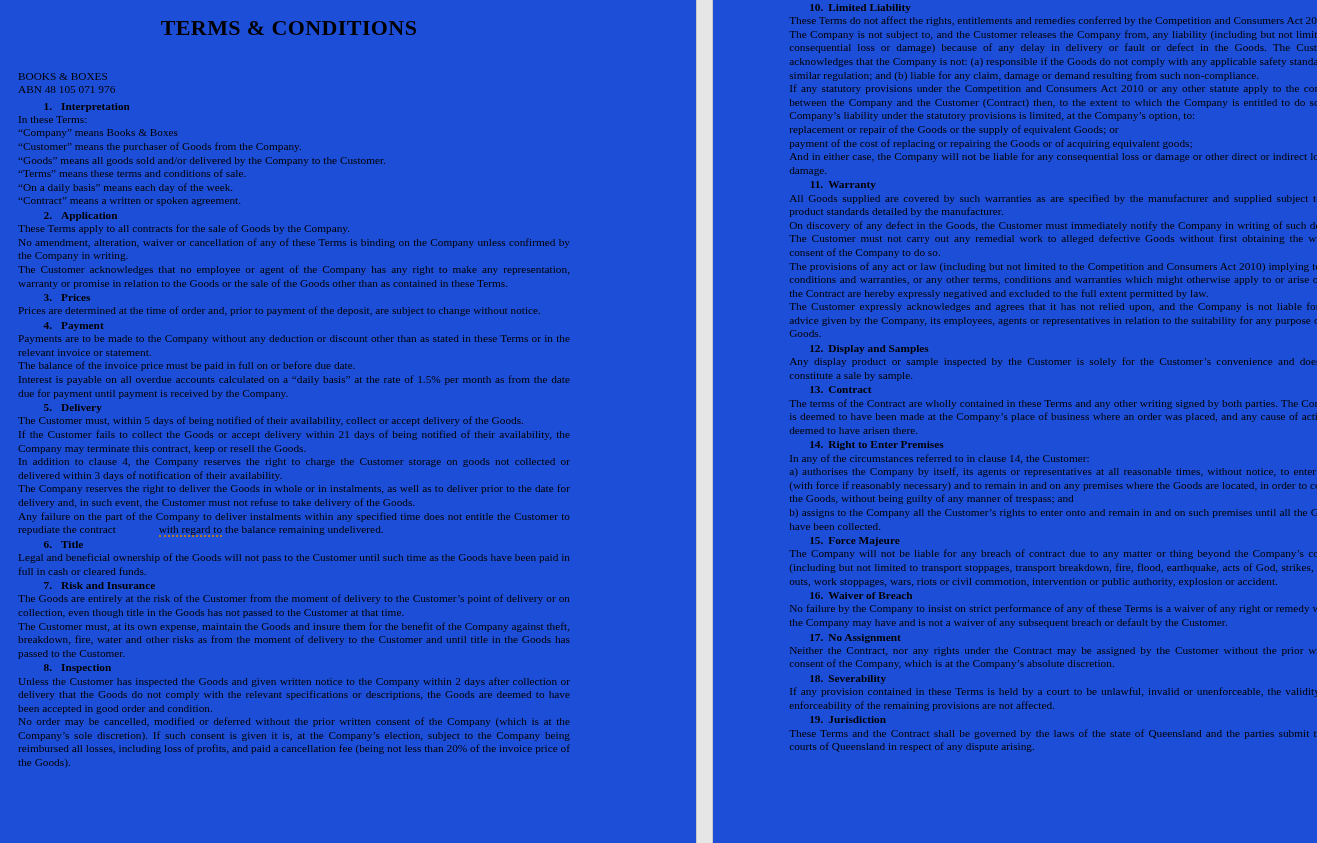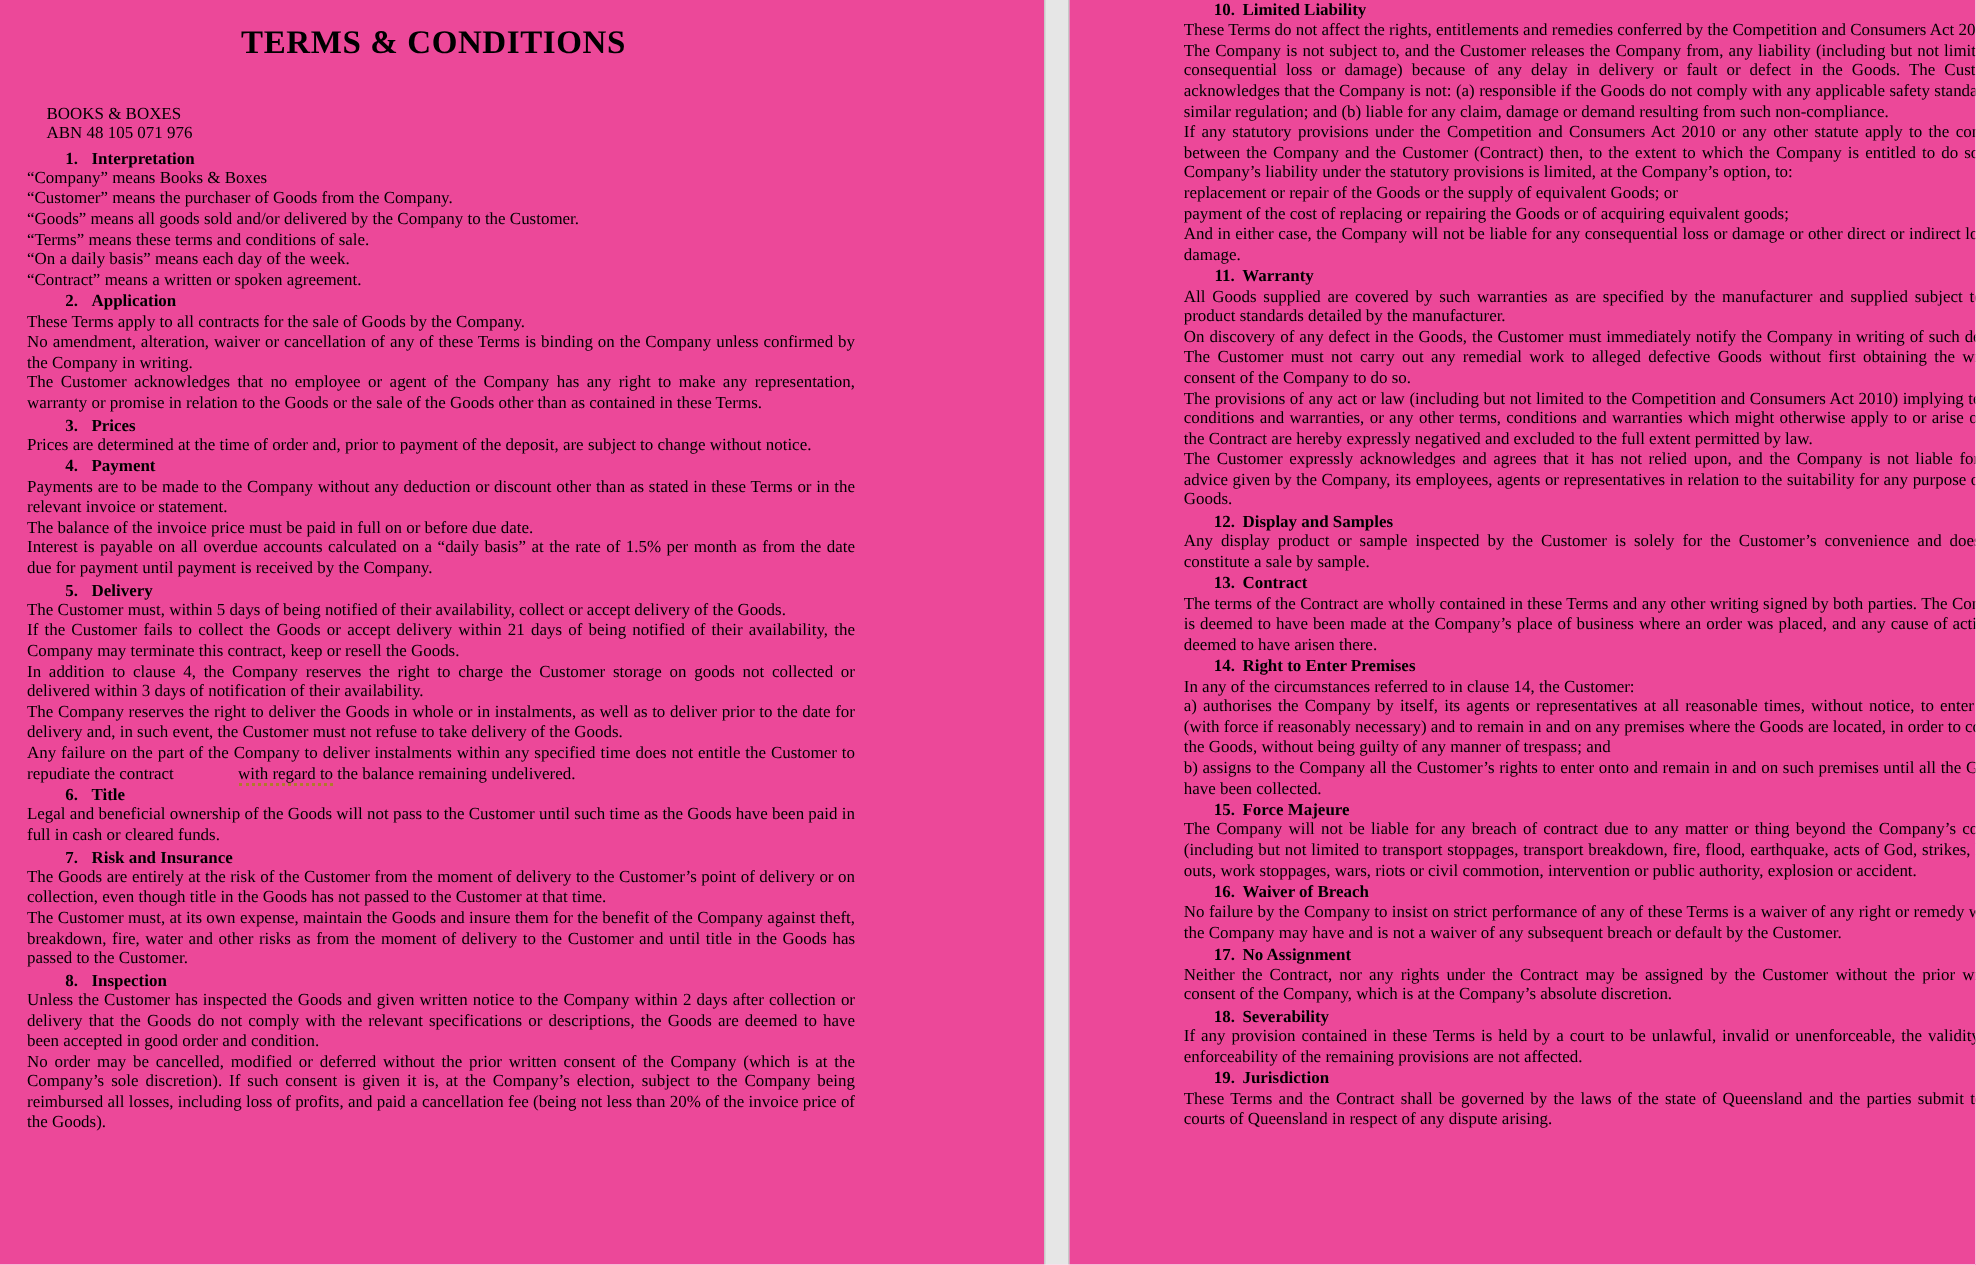--- a/index.html
+++ b/index.html
@@ -17,21 +17,21 @@
   }
   .doc-spread {
     position: relative;
     width: 1317px;
     height: 843px;
     display: flex;
     align-items: stretch;
     background: #ffffff;
   }
   .page {
-    background: #ec4899;
+    background: #1d4ed8;
     height: 843px;
     position: relative;
     overflow: hidden;
   }
   .page-left  { width: 754px; padding: 0; }
   .page-right { width: 654px; padding: 0; }
 
   .page-gutter {
     width: 17px;
     height: 843px;
@@ -61,21 +61,20 @@
     letter-spacing: 0.4px;
     margin: 14px 0 0 0;
     line-height: 1.25;
     padding-right: 10px;
   }
 
   .company-block {
     margin-top: 28px;
     font-size: 11.3px;
     line-height: 13.6px;
-    margin-left: 13px;
   }
   .company-block div { white-space: nowrap; }
 
   .section { margin: 0; }
 
   .section-heading {
     font-weight: bold;
     font-size: 11.3px;
     line-height: 14.2px;
     margin: 0;
@@ -122,20 +121,21 @@
       <h1 class="doc-title">TERMS &amp; CONDITIONS</h1>
 
       <div class="company-block">
         <div>BOOKS &amp; BOXES</div>
         <div>ABN 48 105 071 976</div>
       </div>
 
       <div id="left-sections">
           <div class="section first-section">
             <div class="section-heading"><span class="sec-num">1.</span><span class="sec-title">Interpretation</span></div>
+            <p class="para">In these Terms:</p>
             <p class="para">“Company” means Books &amp; Boxes</p>
             <p class="para">“Customer” means the purchaser of Goods from the Company.</p>
             <p class="para">“Goods” means all goods sold and/or delivered by the Company to the Customer.</p>
             <p class="para">“Terms” means these terms and conditions of sale.</p>
             <p class="para">“On a daily basis” means each day of the week.</p>
             <p class="para">“Contract” means a written or spoken agreement.</p>
           </div>
           <div class="section">
             <div class="section-heading"><span class="sec-num">2.</span><span class="sec-title">Application</span></div>
             <p class="para">These Terms apply to all contracts for the sale of Goods by the Company.</p>

